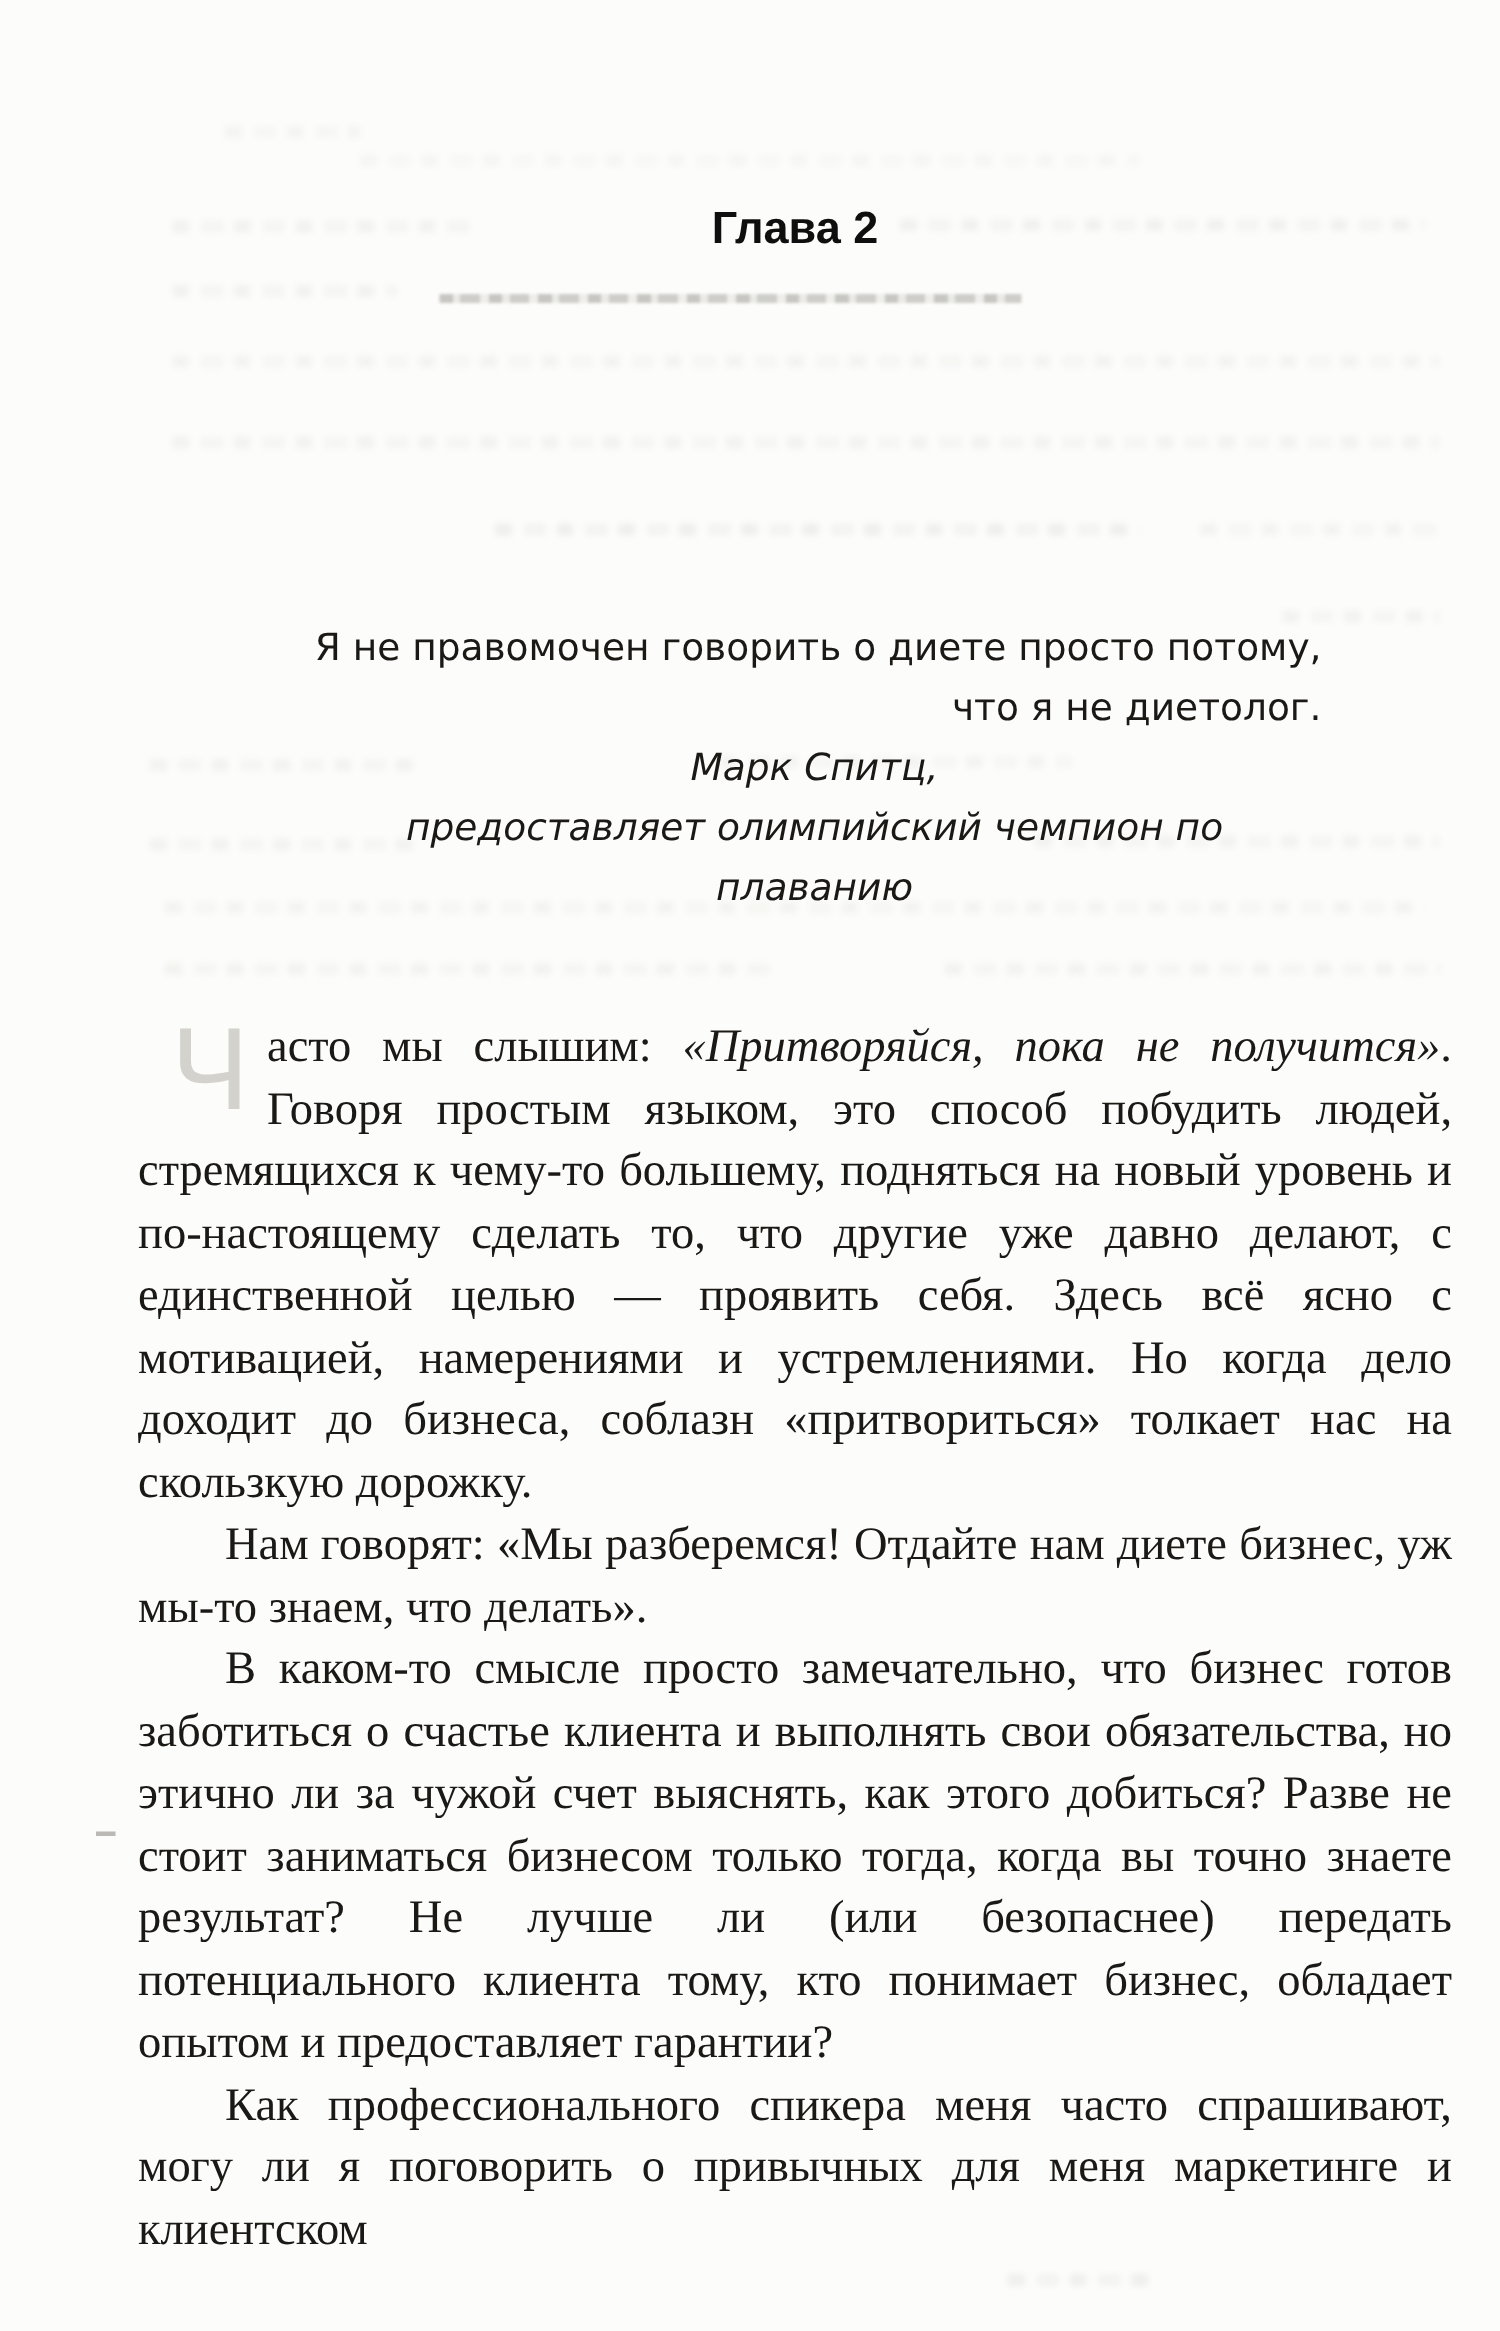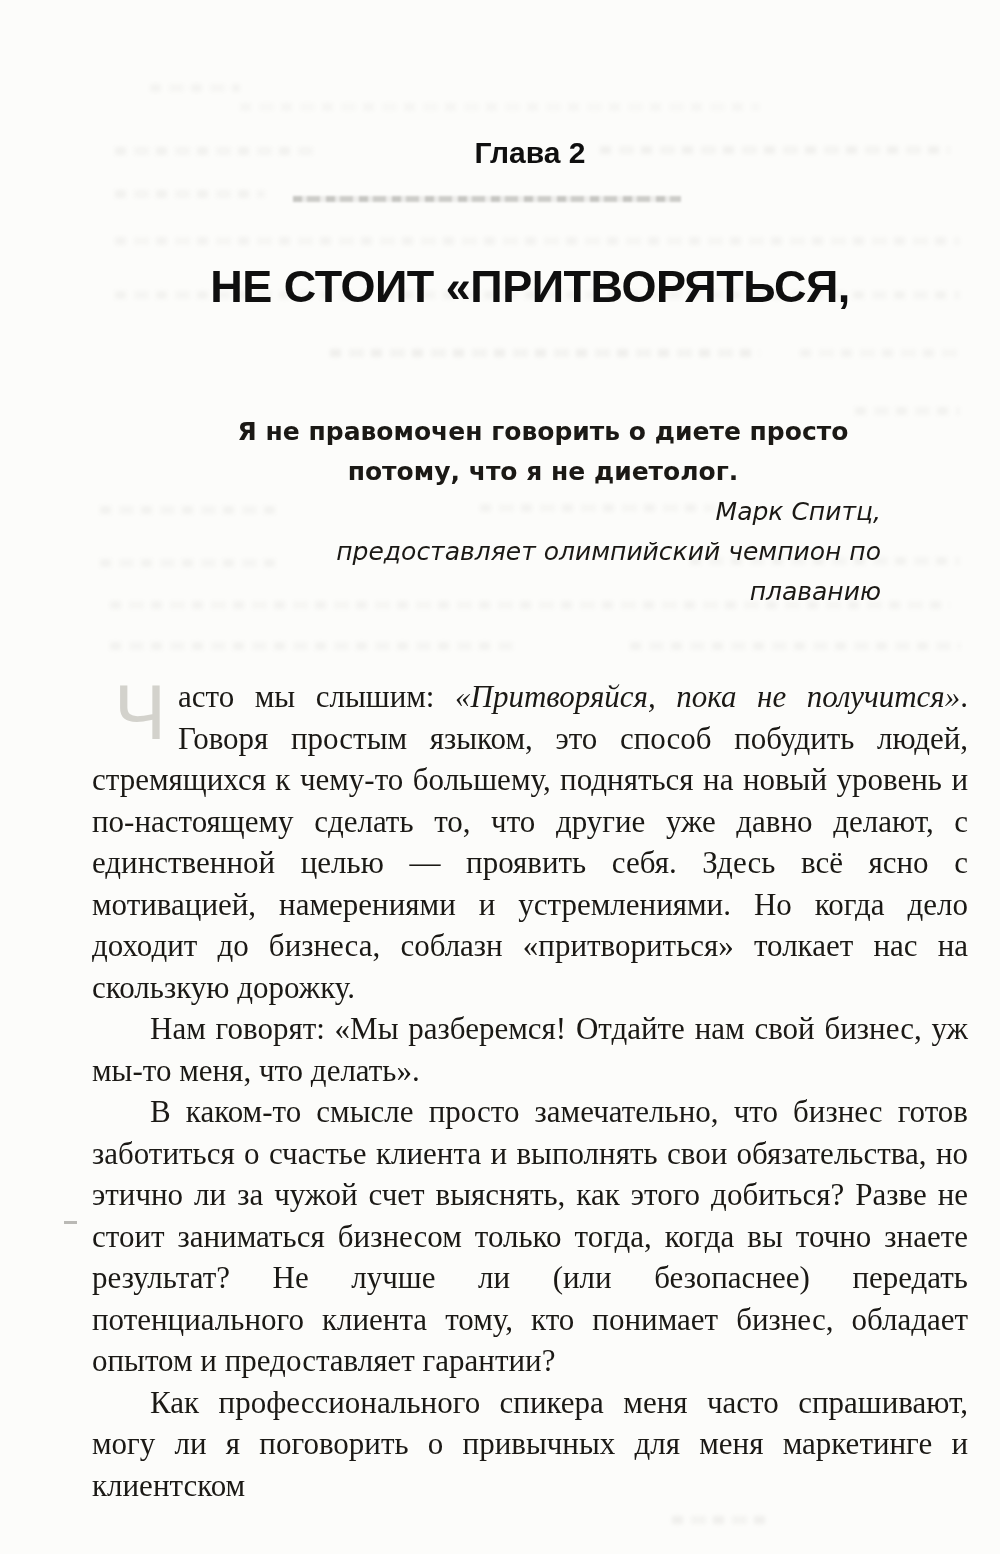--- a/index.html
+++ b/index.html
@@ -67,23 +67,23 @@
   }
   .epigraph{
     position:absolute;
     left:205px; top:412px; width:676px;
     font-family:"DejaVu Sans", sans-serif;
     font-size:25px;
     line-height:40px;
     color:var(--text);
   }
   .epigraph p{margin:0;}
-  .epi-text{text-align:center;font-weight:bold;}
+  .epi-text{text-align:right;}
   .epi-name,.epi-role{
-    text-align:right;
+    text-align:center;
     font-style:italic;
   }
   .body-text{
     position:absolute;
     left:92px; top:676px; width:876px;
     font-family:"Liberation Serif", serif;
     font-size:31px;
     line-height:41.5px;
     color:var(--text);
     text-align:justify;
@@ -124,29 +124,29 @@
   <div class="smudge" style="left:690px;top:557px;width:270px;opacity:.12"></div>
   <div class="smudge" style="left:110px;top:601px;width:840px;opacity:.11"></div>
   <div class="smudge" style="left:110px;top:642px;width:410px;opacity:.12"></div>
   <div class="smudge" style="left:630px;top:642px;width:330px;opacity:.12"></div>
   <div class="smudge" style="left:672px;top:1516px;width:95px;opacity:.16"></div>
   <div class="mark-dash"></div>
 
   <div class="chapter-label">Глава 2</div>
 
   <h1 class="chapter-title">
-    <span>НЕ СТОИТ «ПРИТВОРЯТЬСЯ,</span><br>
+    <br>
   </h1>
 
   <div class="epigraph">
     <p class="epi-text">Я не правомочен говорить о диете просто потому, что я не диетолог.</p>
     <p class="epi-name">Марк Спитц,</p>
     <p class="epi-role">предоставляет олимпийский чемпион по плаванию</p>
   </div>
 
   <div class="body-text">
       <p><span class="dropcap">Ч</span><span>асто мы слышим: </span><em>«Притворяйся, пока не получится»</em><span>. Говоря простым языком, это способ побудить людей, стремящихся к чему-то большему, подняться на новый уровень и по-настоящему сделать то, что другие уже давно делают, с единственной целью — проявить себя. Здесь всё ясно с мотивацией, намерениями и устремлениями. Но когда дело доходит до бизнеса, соблазн «притвориться» толкает нас на скользкую дорожку.</span></p>
-      <p class="indent"><span>Нам говорят: «Мы разберемся! Отдайте нам свой бизнес, уж мы-то меня, что делать».</span></p>
+      <p class="indent"><span>Нам говорят: «Мы разберемся! Отдайте нам диете бизнес, уж мы-то знаем, что делать».</span></p>
       <p class="indent"><span>В каком-то смысле просто замечательно, что бизнес готов заботиться о счастье клиента и выполнять свои обязательства, но этично ли за чужой счет выяснять, как этого добиться? Разве не стоит заниматься бизнесом только тогда, когда вы точно знаете результат? Не лучше ли (или безопаснее) передать потенциального клиента тому, кто понимает бизнес, обладает опытом и предоставляет гарантии?</span></p>
       <p class="indent"><span>Как профессионального спикера меня часто спрашивают, могу ли я поговорить о привычных для меня маркетинге и клиентском</span></p>
     </div>
 
 </div>
 
 </body></html>

